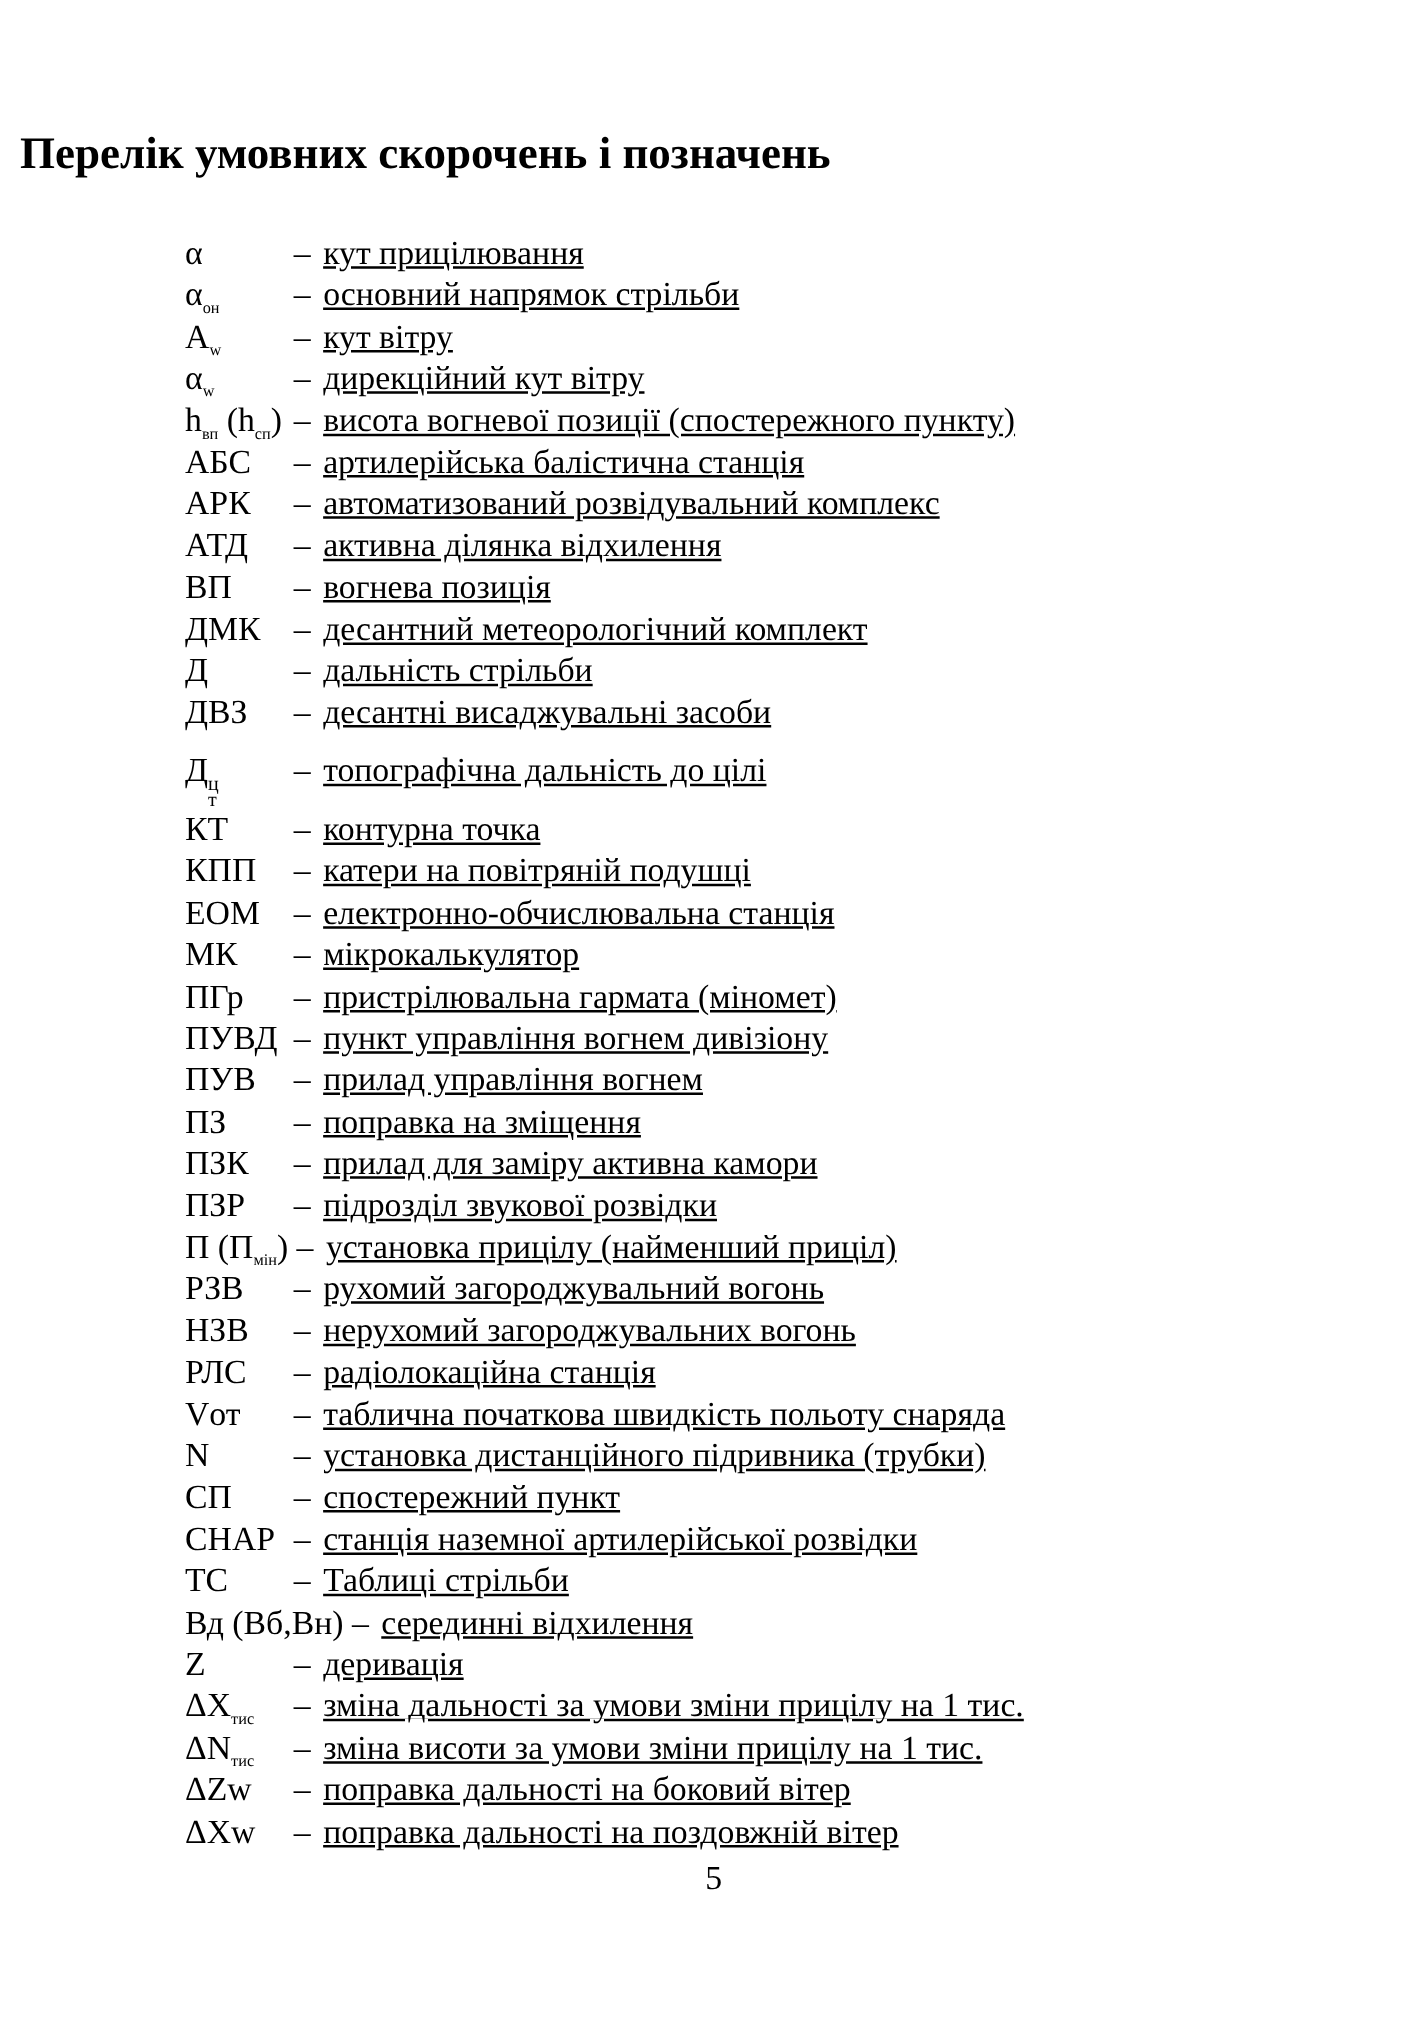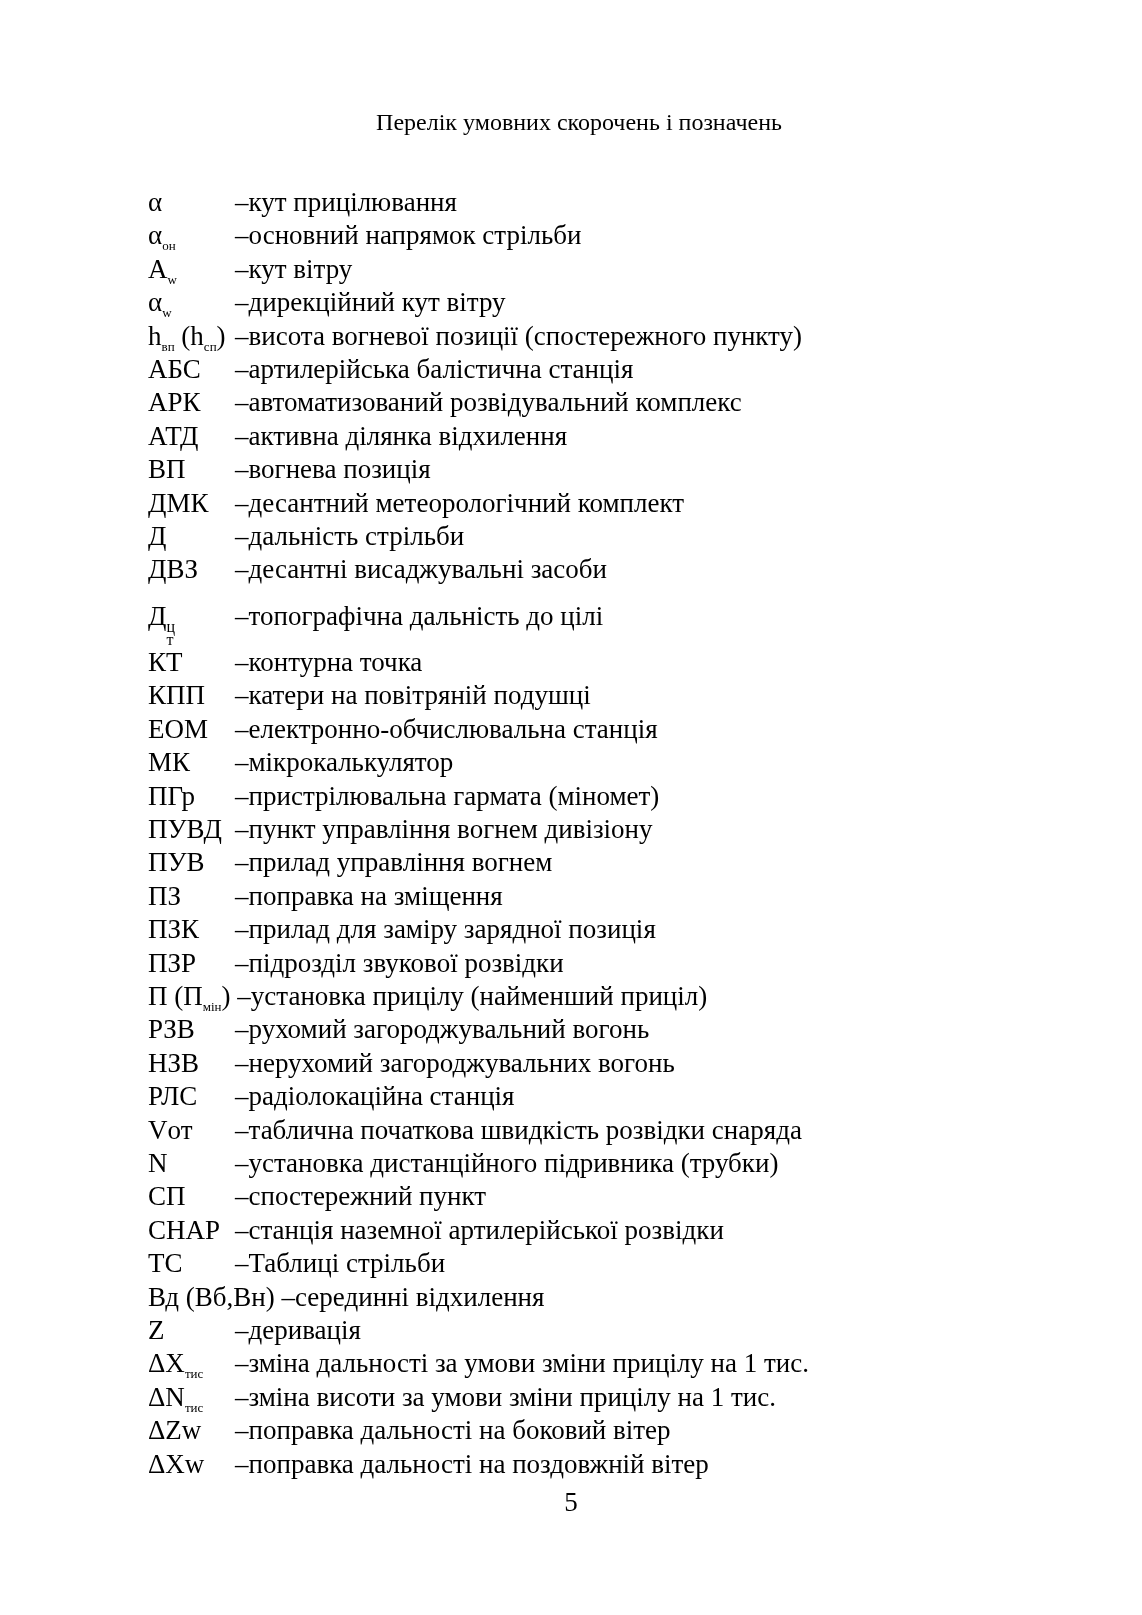--- a/index.html
+++ b/index.html
@@ -13,23 +13,23 @@
     height: 1615px;
     background: #ffffff;
     color: #000000;
     font-family: "Liberation Serif", "DejaVu Serif", serif;
     overflow: hidden;
   }
   .title {
     margin: 0;
     padding-top: 106px;
     padding-left: 16px;
-    text-align: center;
-    font-size: 24px;
-    font-weight: normal;
+    text-align: left;
+    font-size: 36px;
+    font-weight: bold;
     line-height: 32px;
   }
   .entries {
     margin: 48px 100px 0 148px;
   }
   .entry {
     display: flex;
     align-items: baseline;
     font-size: 27px;
     line-height: 33.4px;
@@ -39,21 +39,22 @@
     padding-top: 13px;
   }
   .sym {
     min-width: 87px;
     white-space: pre;
   }
   .dash {
     white-space: pre;
   }
   .desc {
-    margin-left: 0;
+    margin-left: 10px;
+    text-decoration: underline;
   }
   .sb {
     font-size: 13px;
     vertical-align: -6px;
     line-height: 0;
   }
   .ss {
     display: inline-flex;
     flex-direction: column;
     align-items: flex-start;
@@ -177,21 +178,21 @@
         <span class="desc">прилад управління вогнем</span>
       </div>
       <div class="entry">
         <span class="sym">ПЗ</span>
         <span class="dash">–</span>
         <span class="desc">поправка на зміщення</span>
       </div>
       <div class="entry">
         <span class="sym">ПЗК</span>
         <span class="dash">–</span>
-        <span class="desc">прилад для заміру зарядної позиція</span>
+        <span class="desc">прилад для заміру активна камори</span>
       </div>
       <div class="entry">
         <span class="sym">ПЗР</span>
         <span class="dash">–</span>
         <span class="desc">підрозділ звукової розвідки</span>
       </div>
       <div class="entry">
         <span class="sym">П (П<span class="sb">мін</span>)&nbsp;</span>
         <span class="dash">–</span>
         <span class="desc">установка прицілу (найменший приціл)</span>
@@ -207,21 +208,21 @@
         <span class="desc">нерухомий загороджувальних вогонь</span>
       </div>
       <div class="entry">
         <span class="sym">РЛС</span>
         <span class="dash">–</span>
         <span class="desc">радіолокаційна станція</span>
       </div>
       <div class="entry">
         <span class="sym">Vот</span>
         <span class="dash">–</span>
-        <span class="desc">таблична початкова швидкість розвідки снаряда</span>
+        <span class="desc">таблична початкова швидкість польоту снаряда</span>
       </div>
       <div class="entry">
         <span class="sym">N</span>
         <span class="dash">–</span>
         <span class="desc">установка дистанційного підривника (трубки)</span>
       </div>
       <div class="entry">
         <span class="sym">СП</span>
         <span class="dash">–</span>
         <span class="desc">спостережний пункт</span>

